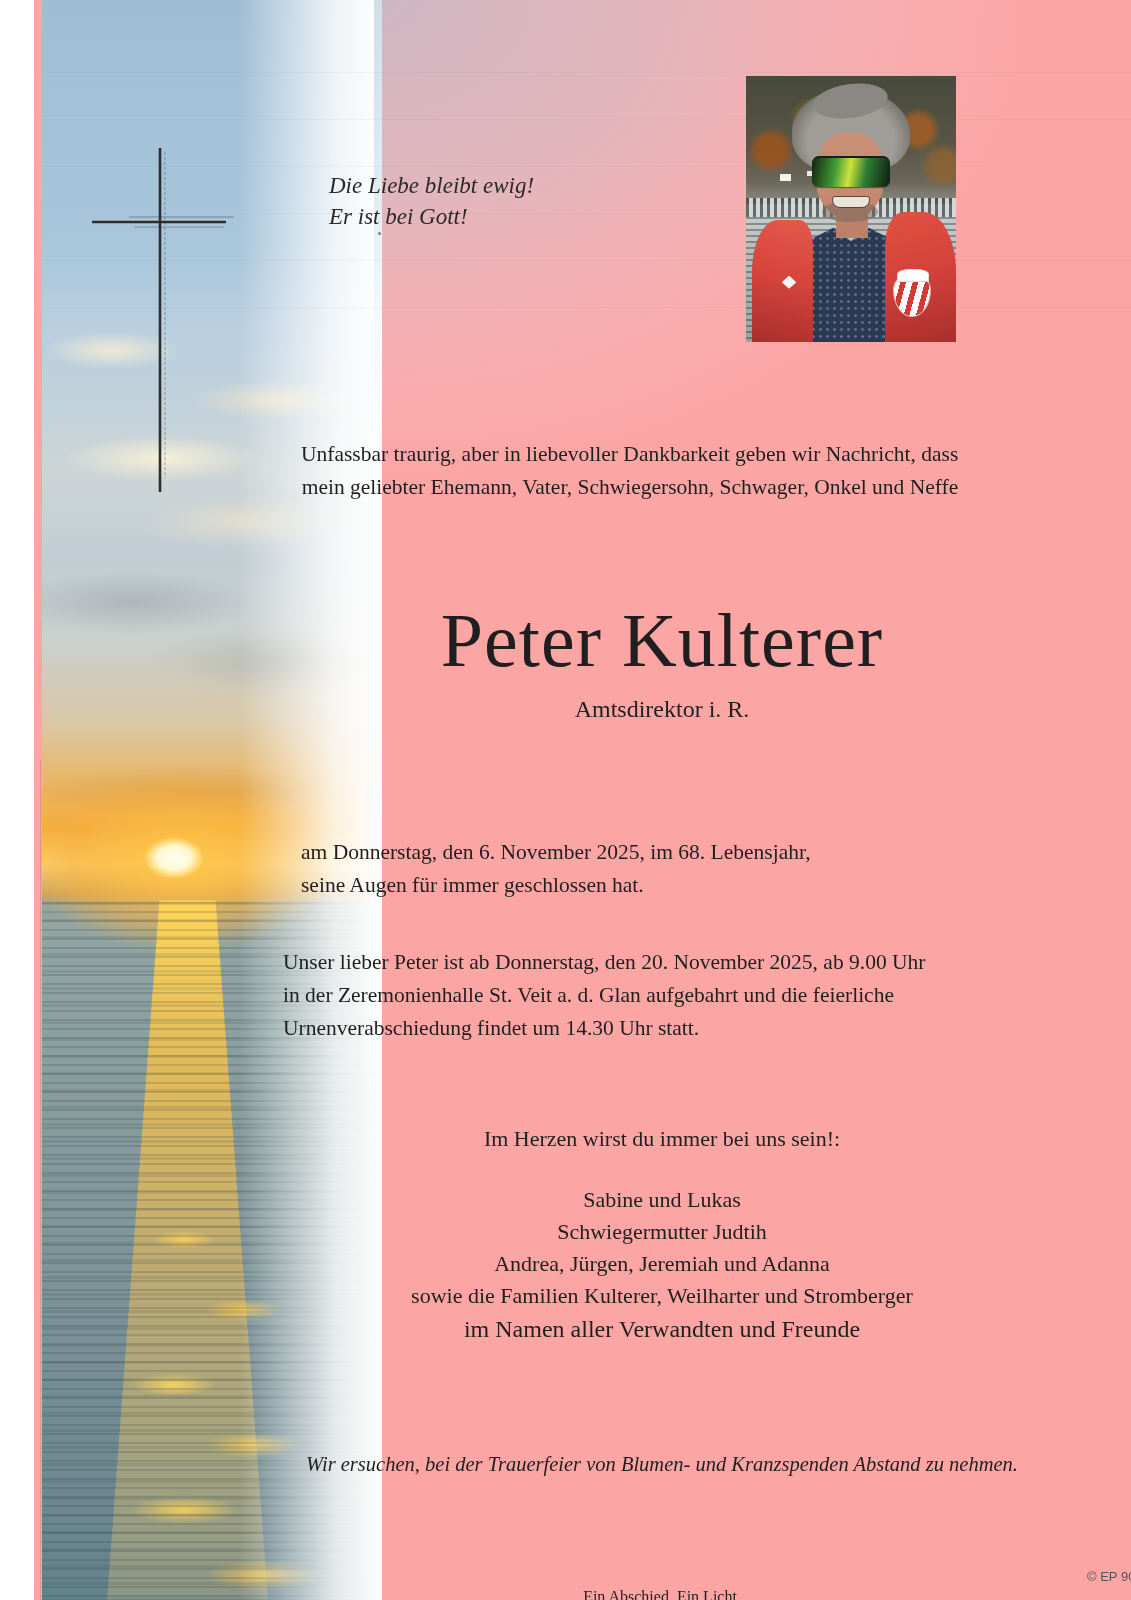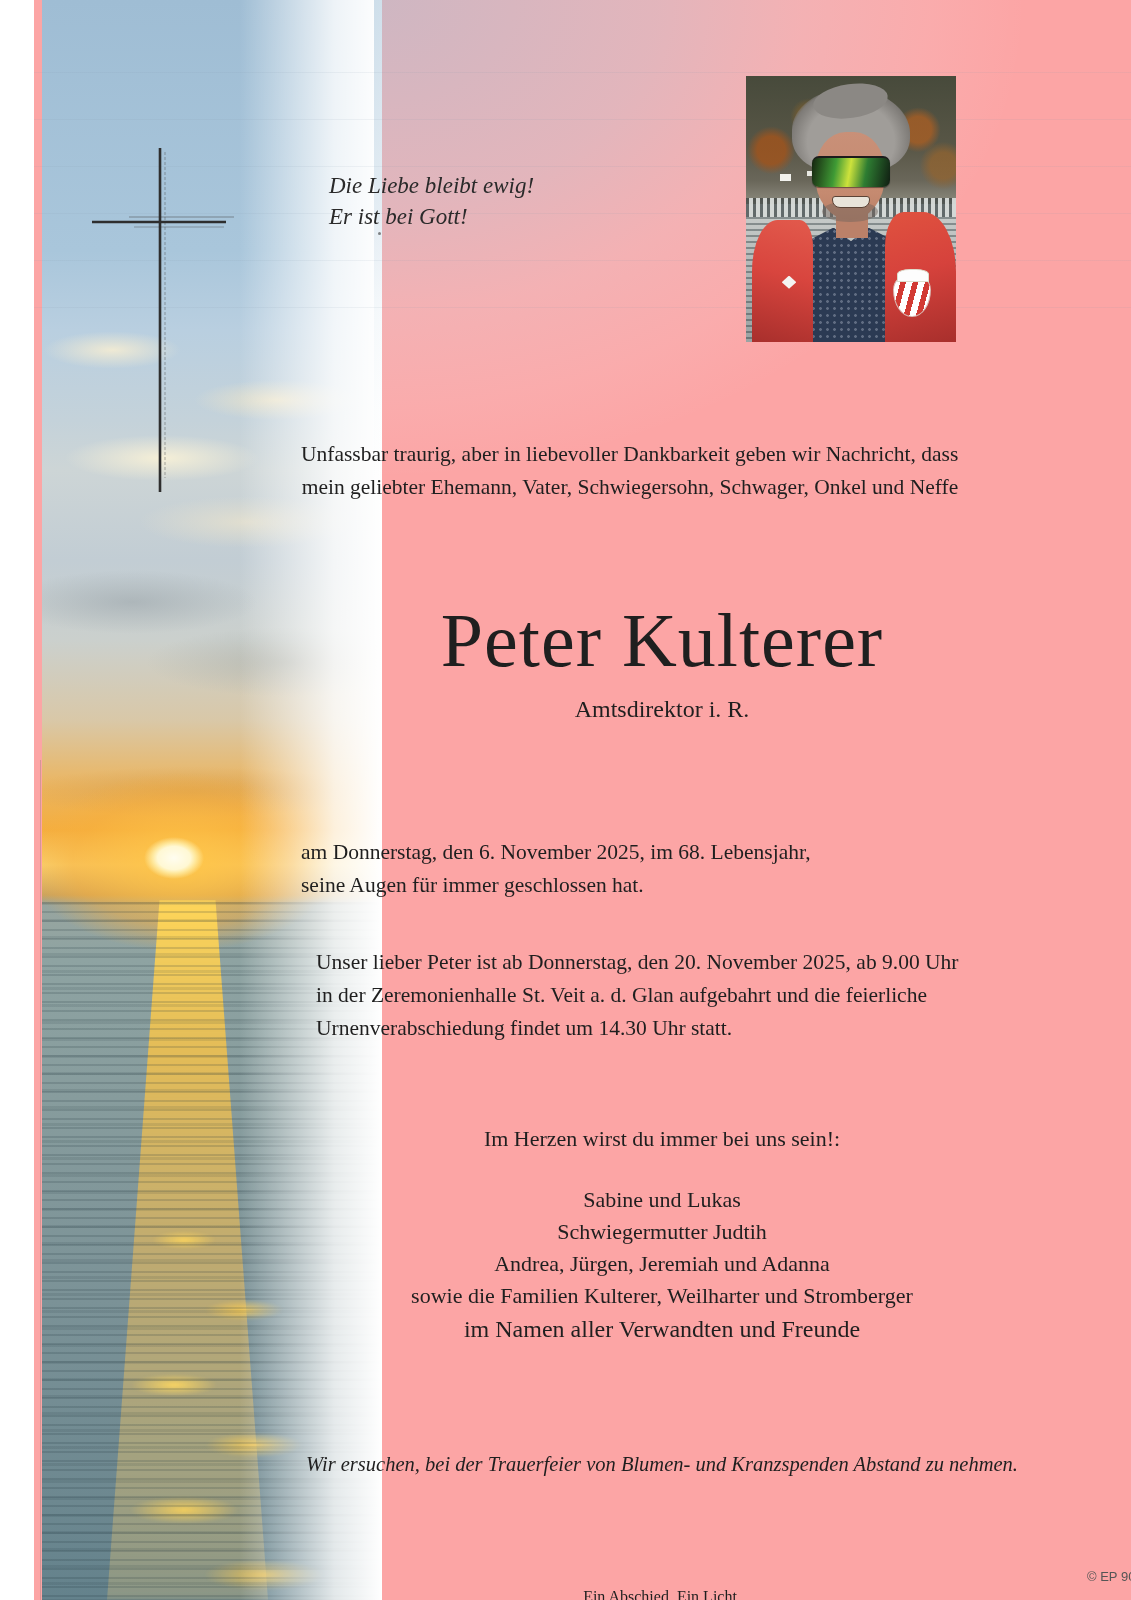--- a/index.html
+++ b/index.html
@@ -131,21 +131,21 @@
 
   
   .txt{position:absolute;white-space:pre-line;}
   .quote{left:295px;top:170px;font-style:italic;font-size:23px;line-height:31px;color:#2a2a2a;}
   .intro{left:267px;top:438px;font-size:21.5px;line-height:33px;text-align:right;}
   .center-col{left:128px;width:1000px;text-align:center;}
   .salutation{top:562px;font-size:30px;}
   .name{top:600px;font-size:76px;line-height:80px;letter-spacing:1px;}
   .role{top:696px;font-size:24px;}
   .death-info{left:267px;top:836px;font-size:21.5px;line-height:33px;}
-  .funeral-info{left:282px;top:946px;font-size:21.5px;line-height:33px;}
+  .funeral-info{left:249px;top:946px;font-size:21.5px;line-height:33px;}
   .farewell-head{top:1126px;font-size:22px;}
   .mourners{top:1184px;font-size:22px;line-height:32px;}
   .closing{top:1316px;font-size:24px;}
   .request{top:1453px;font-style:italic;font-size:20.5px;}
   .footer{top:1584px;font-size:16px;line-height:26.5px;}
   .print-code{left:1053px;top:1569px;font-family:"Liberation Sans",sans-serif;font-size:13px;color:#555;}
 </style>
 </head>
 <body>
 

